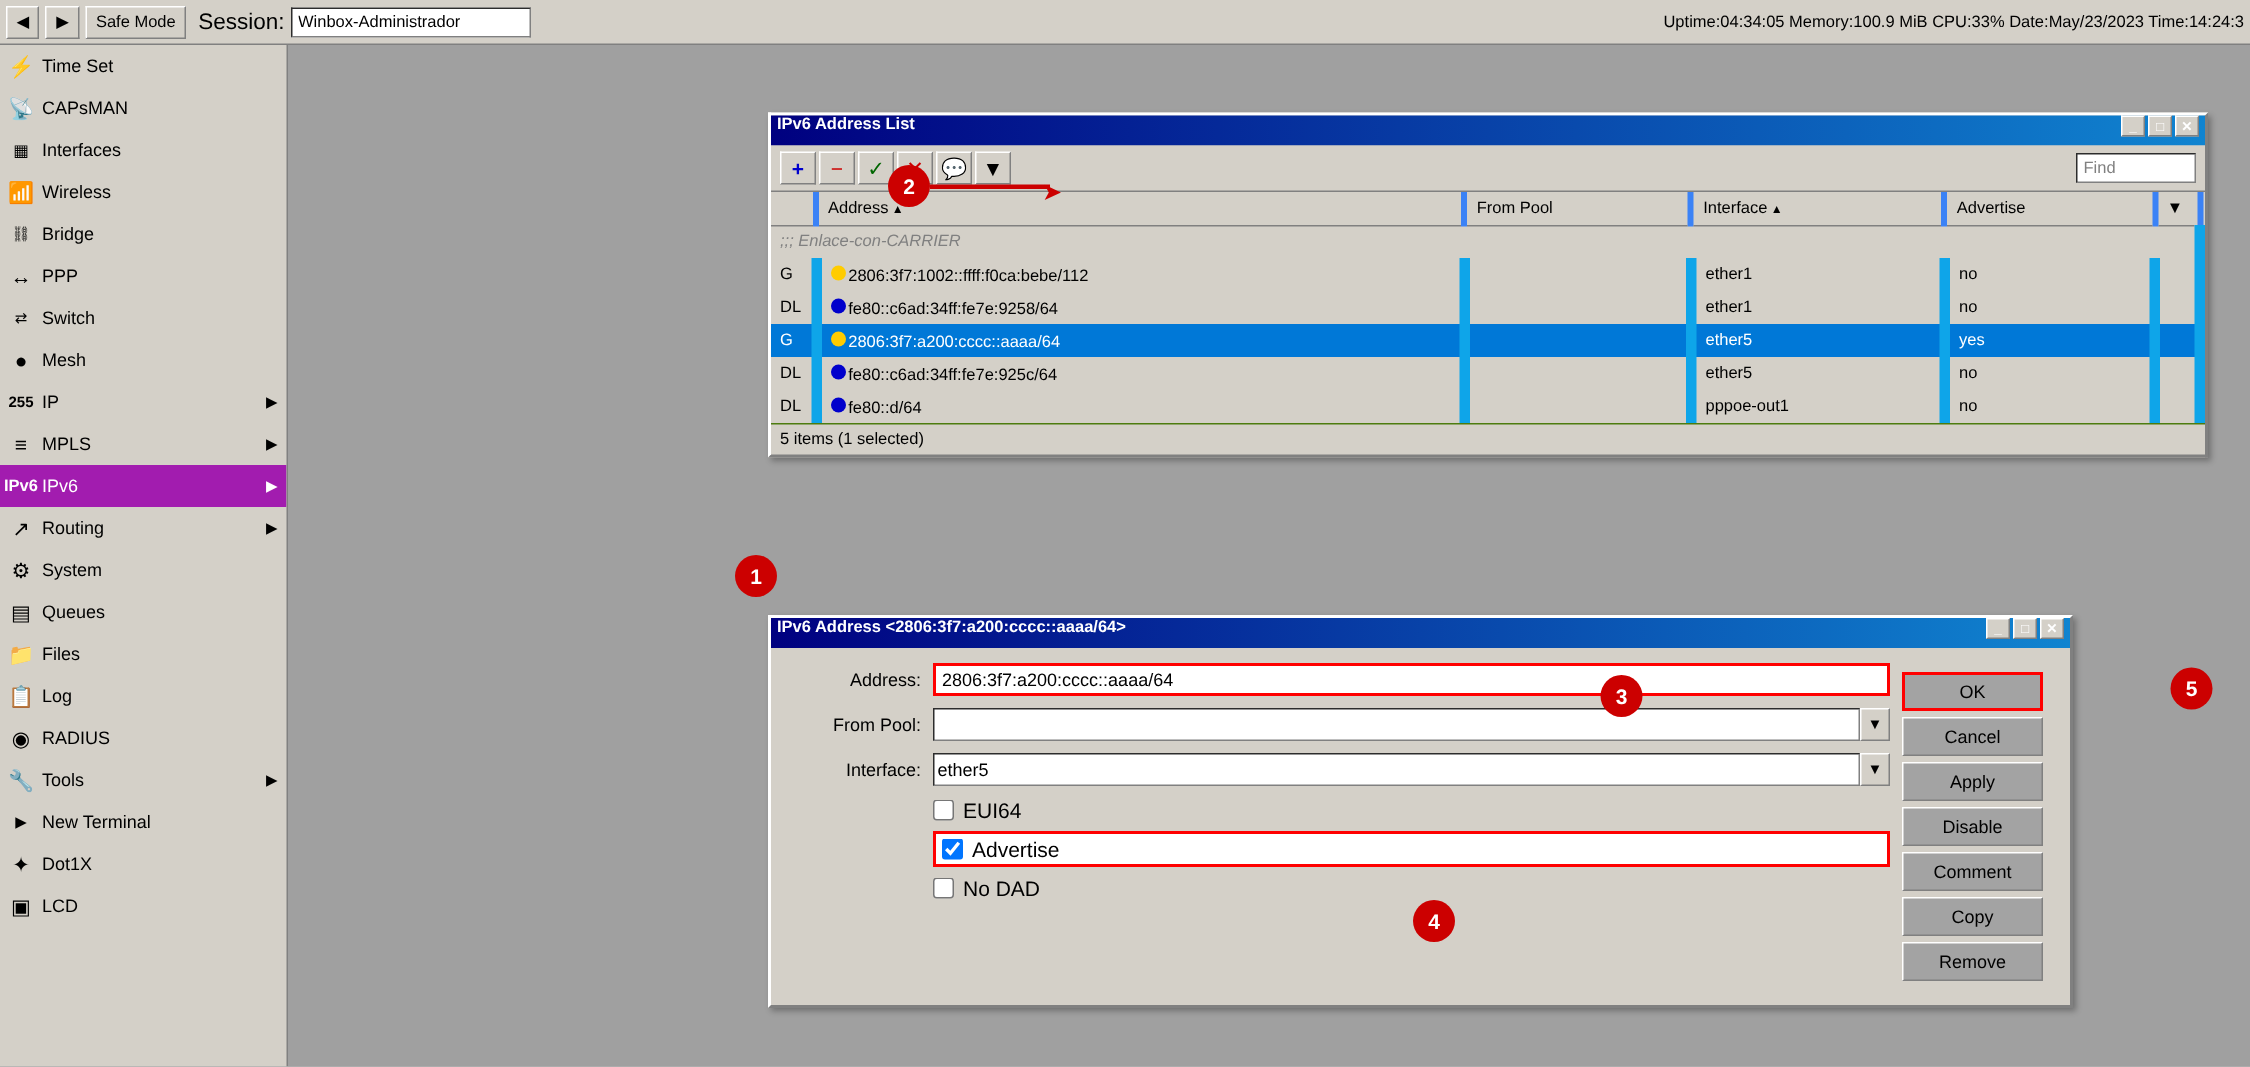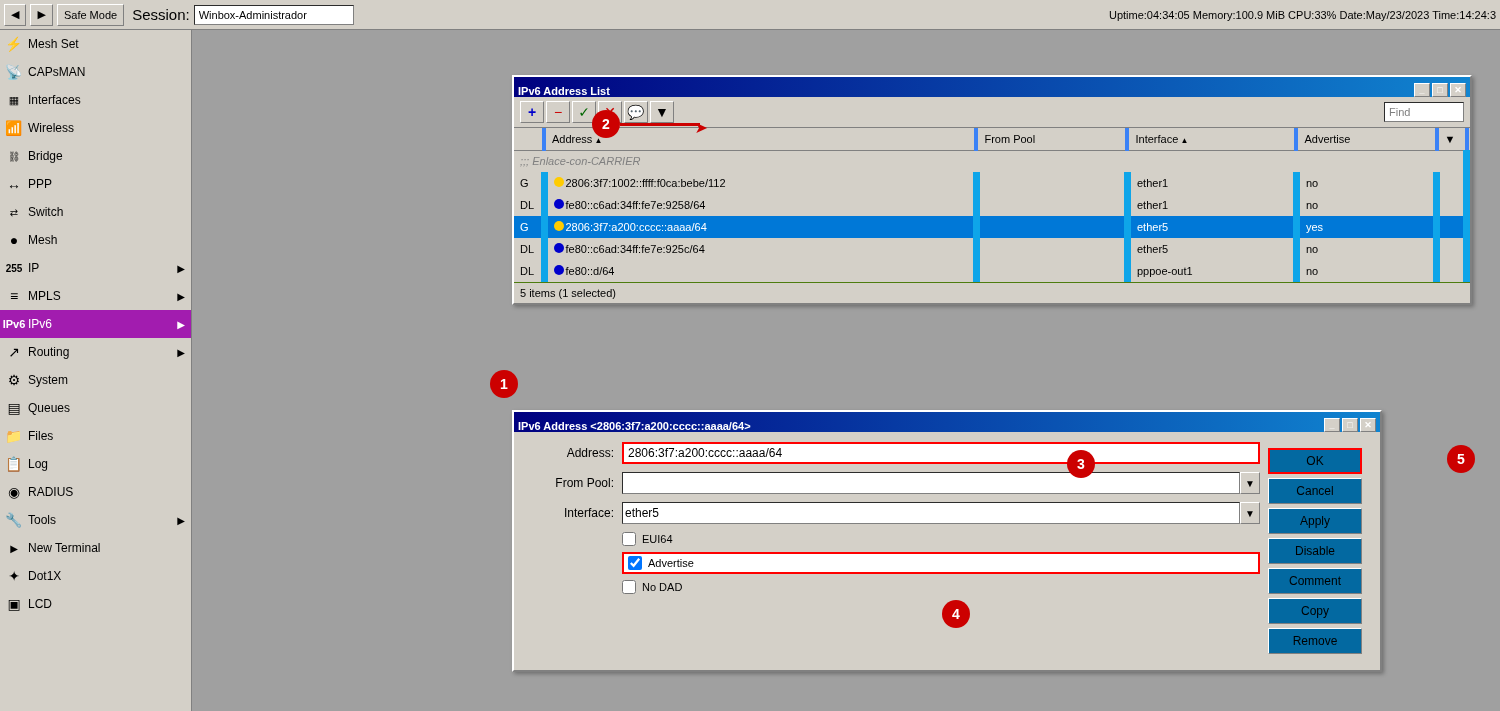--- a/index.html
+++ b/index.html
@@ -132,21 +132,21 @@
       border: 2px solid #808080;
       border-top-color: #fff;
       border-left-color: #fff;
       box-shadow: 2px 2px 4px rgba(0,0,0,0.3);
     }
     .win-titlebar {
       height: 20px;
       background: linear-gradient(to right, #000080, #1084d0);
       color: #fff;
       display: flex;
-      align-items: flex-end;
+      align-items: flex-start;
       padding: 0 4px;
       font-size: 11px;
       font-weight: bold;
       user-select: none;
     }
     .win-title {
       flex: 1;
     }
     .win-controls {
       display: flex;
@@ -328,35 +328,35 @@
     .checkbox-row input[type="checkbox"] {
       width: 14px;
       height: 14px;
     }
     .checkbox-row.highlighted {
       border: 2px solid #ff0000;
       padding: 2px 4px;
       background: #fff;
     }
     .checkbox-label {
-      font-size: 11px;
+      font-size: 14px;
     }
 
     
     .side-buttons {
       display: flex;
       flex-direction: column;
       gap: 4px;
       padding: 6px 8px;
       width: 110px;
       flex-shrink: 0;
     }
     .side-btn {
       height: 26px;
-      background: #0369a1;
+      background: #a3a3a3;
       border: 1px solid #808080;
       border-top-color: #fff;
       border-left-color: #fff;
       cursor: pointer;
       font-size: 12px;
       display: flex;
       align-items: center;
       justify-content: center;
     }
     .side-btn.highlighted {
@@ -399,21 +399,21 @@
     <input type="text" value="Winbox-Administrador" style="">
   </div>
   <div class="status-bar">Uptime:04:34:05  Memory:100.9 MiB  CPU:33%  Date:May/23/2023  Time:14:24:3</div>
 </div>
 
 <div class="main-layout">
 
   <div class="sidebar">
     <div class="sidebar-item">
       <span class="sidebar-icon">⚡</span>
-      <span class="sidebar-label">Mesh Set</span>
+      <span class="sidebar-label">Time Set</span>
     </div>
     <div class="sidebar-item">
       <span class="sidebar-icon">📡</span>
       <span class="sidebar-label">CAPsMAN</span>
     </div>
     <div class="sidebar-item">
       <span class="sidebar-icon" style="font-size:11px;">▦</span>
       <span class="sidebar-label">Interfaces</span>
     </div>
     <div class="sidebar-item">

